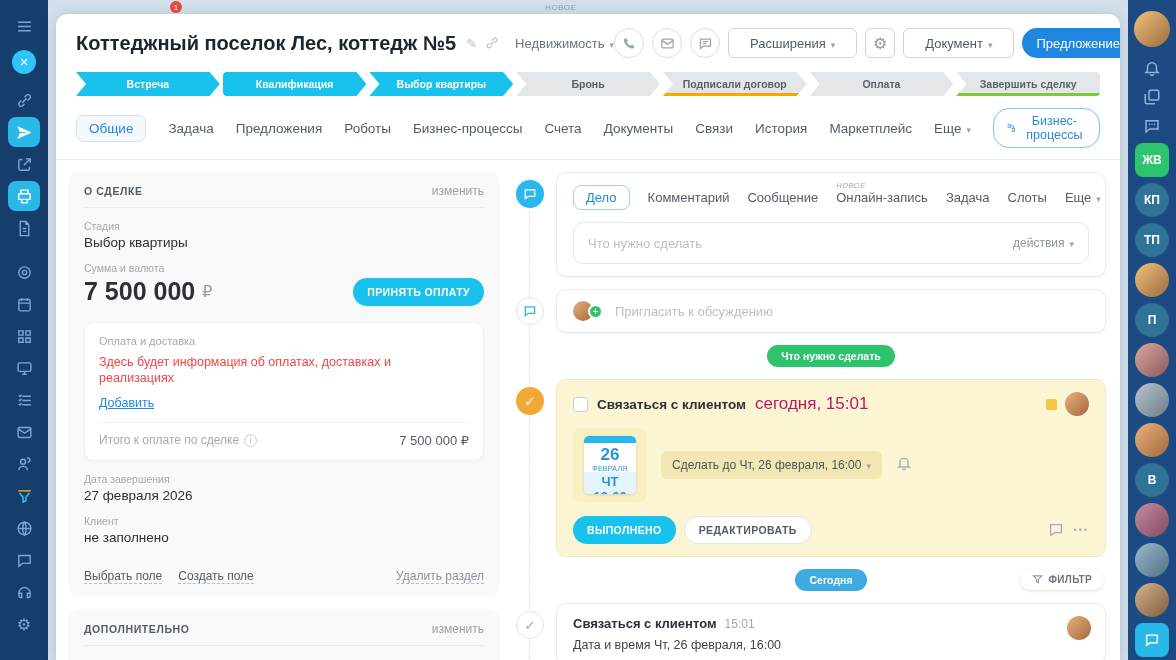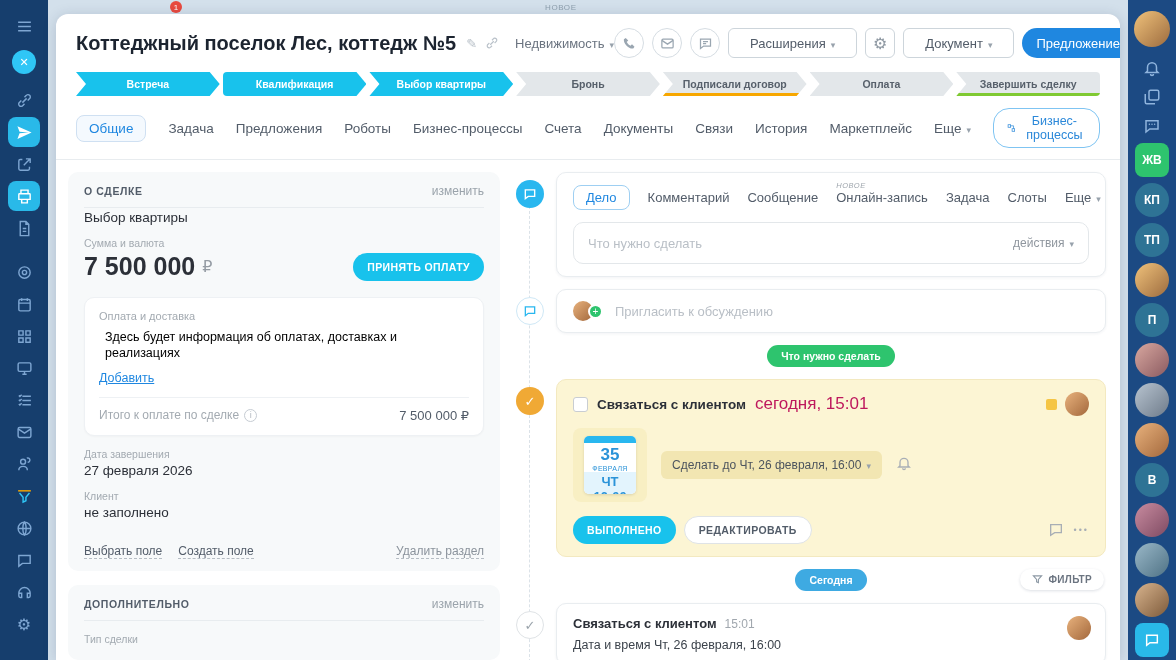--- a/index.html
+++ b/index.html
@@ -88,21 +88,21 @@
   .edit-lnk{margin-left:auto;font-size:12px;color:#9aa3ab;cursor:pointer}
   .panel-hr{border:none;border-top:1px solid #e8ecef;margin:9px 0 2px}
   .f-label{font-size:10.5px;color:#a3aab1;margin:12px 0 3px}
   .f-value{font-size:13.5px;color:#2c3038}
   .sum-row{display:flex;align-items:center;margin-top:2px}
   .sum-num{font-size:25px;font-weight:bold;color:#2c3038}
   .sum-cur{font-size:16px;color:#959ca4;margin-left:7px}
   .btn-cyan{margin-left:auto;height:28px;border:none;border-radius:15px;background:#18c2ec;color:#fff;font-size:10.5px;font-weight:bold;letter-spacing:.4px;padding:0 14px;cursor:pointer}
   .paycard{background:#fff;border:1px solid #eef1f4;border-radius:10px;padding:12px 14px;margin:16px 0 4px;box-shadow:0 1px 2px rgba(0,0,0,.03)}
   .pc-title{font-size:11px;color:#a3aab1}
-  .pc-desc{font-size:12.5px;color:#000000;margin:7px 6px 6px;line-height:1.3}
+  .pc-desc{font-size:12.5px;color:#ef4444;margin:7px 0 6px;line-height:1.3}
   .pc-add{font-size:12.5px;color:#1f87e0;text-decoration:underline;cursor:pointer;display:inline-block}
   .pc-hr{border:none;border-top:1px solid #eef1f4;margin:11px 0 10px}
   .pc-total{display:flex;align-items:center}
   .pc-tl{font-size:12px;color:#a3aab1;display:flex;align-items:center}
   .inf{display:inline-flex;width:13px;height:13px;border:1px solid #c6ccd3;border-radius:50%;color:#b3bac1;font-size:9px;align-items:center;justify-content:center;margin-left:5px}
   .inf::before{content:"i"}
   .pc-tv{margin-left:auto;font-size:13px;color:#525c69}
   .links-row{display:flex;gap:16px;margin-top:24px;font-size:12px}
   .lnk{color:#525c69;border-bottom:1px dashed #b6bdc4;cursor:pointer}
   .lnk.del{margin-left:auto;color:#8b939c}
@@ -373,20 +373,21 @@
     <div class="content">
 
       <div class="left-col">
         <div class="panel panel-deal">
           <div class="panel-h">
             <span class="panel-title">О СДЕЛКЕ</span>
             <span class="edit-lnk">изменить</span>
           </div>
           <hr class="panel-hr">
 
+          <div class="f-label">Стадия</div>
           <div class="f-value">Выбор квартиры</div>
 
           <div class="f-label">Сумма и валюта</div>
           <div class="sum-row">
             <span class="sum-num">7 500 000</span>
             <span class="sum-cur">₽</span>
             <button class="btn-cyan">ПРИНЯТЬ ОПЛАТУ</button>
           </div>
 
           <div class="paycard">
@@ -490,21 +491,21 @@
               <span class="a-time">сегодня, 15:01</span>
               <span class="a-right">
                   <span class="ydot"></span>
                   <span class="sm-av"></span>
                 </span>
             </div>
             <div class="a-body">
               <div class="cal-tile">
                 <div class="cal">
                   <div class="cal-bar"></div>
-                  <div class="cal-day">35</div>
+                  <div class="cal-day">26</div>
                   <div class="cal-mon">февраля</div>
                   <div class="cal-time">ЧТ 16:00</div>
                 </div>
               </div>
               <span class="deadline">
                   <span>Сделать до Чт, 26 февраля, 16:00</span>
                   <span class="crt"></span>
                 </span>
               <span class="bell"><svg viewBox="0 0 24 24" fill="none" stroke="currentColor" stroke-width="2">
                     <path d="M18 16v-5a6 6 0 10-12 0v5l-2 2h16zM10 20a2 2 0 004 0"></path>

